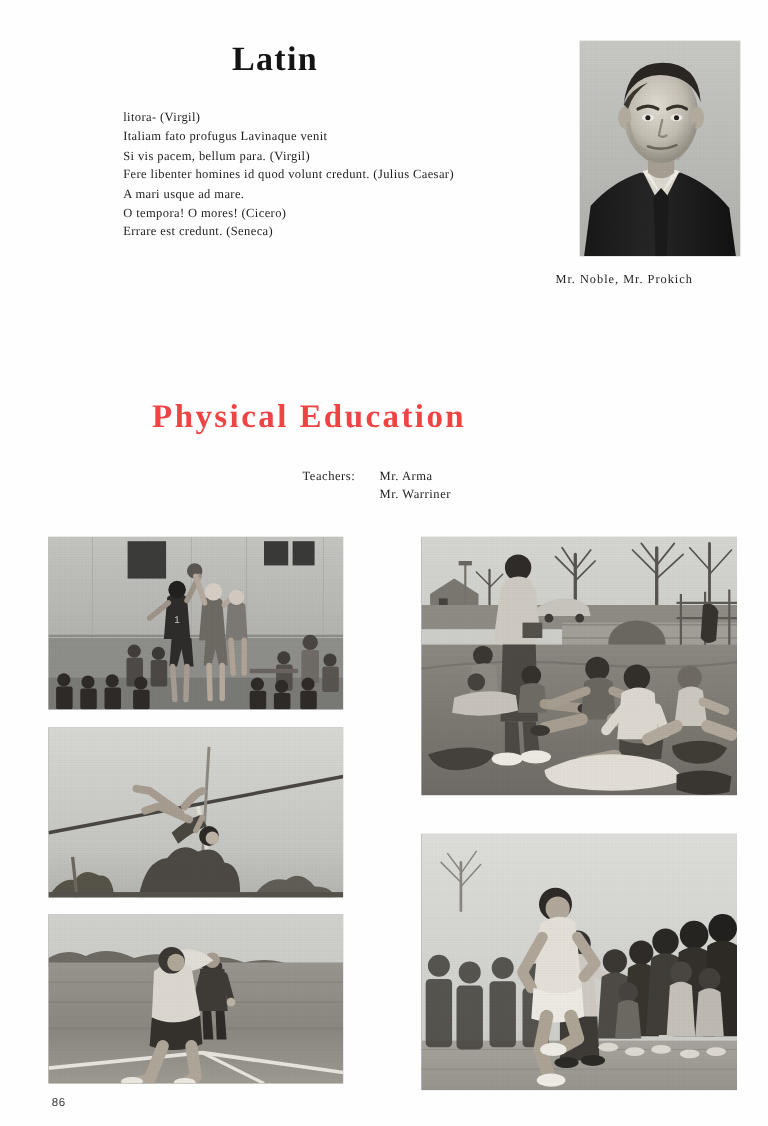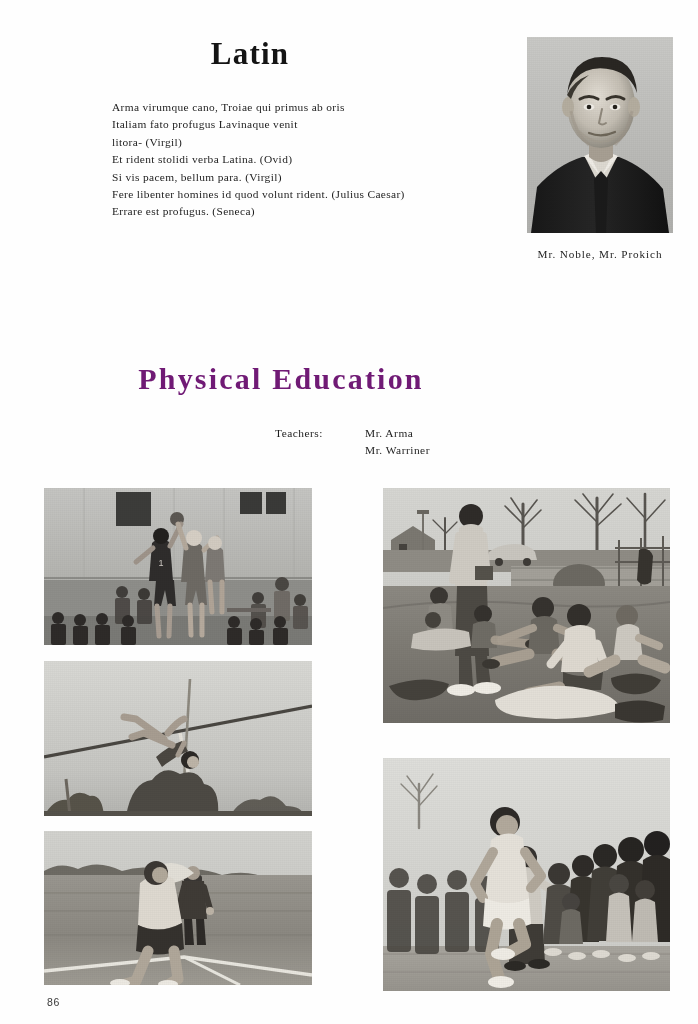--- a/index.html
+++ b/index.html
@@ -52,46 +52,45 @@
     position: absolute;
     left: 527px; top: 37px;
     width: 146px; height: 196px;
     overflow: hidden;
     background: #b9b9b7;
   }
   #teacher-caption {
     position: absolute;
     left: 505px; top: 248px;
     width: 190px;
-    text-align: center;
     font-size: 11.2px;
     letter-spacing: 0.9px;
     color: #232323;
   }
 
   
   #pe-heading {
     position: absolute;
     left: 0; top: 362px;
     width: 562px;
     text-align: center;
     font-size: 30px;
     font-weight: 700;
     letter-spacing: 2.2px;
-    color: #701a75;
+    color: #ef4444;
   }
   #pe-teachers {
     position: absolute;
     left: 275px; top: 425px;
     font-size: 11.4px;
     line-height: 17px;
     letter-spacing: 0.5px;
     color: #1d1d1d;
   }
-  #pe-teachers .row { display: flex; gap: 20px; }
+  #pe-teachers .row { display: flex; }
   #pe-teachers .lbl { width: 70px; }
 
   
   .photo {
     position: absolute;
     overflow: hidden;
     background: #9a9a98;
   }
   .photo svg { display: block; width: 100%; height: 100%; }
 
@@ -123,27 +122,27 @@
   }
 </style>
 </head>
 <body>
 
 <div class="page">
 
   <div id="latin-heading">Latin</div>
 
   <div id="latin-quotes">
-    <div class="q">Arma virumque cano,  Troiae qui primus ab oris</div>
+    <div class="q">litora- (Virgil)</div>
     <div class="q">Italiam fato profugus Lavinaque venit</div>
-    <div class="q">litora- (Virgil)</div>
-    <div class="q">Et rident stolidi verba Latina.  (Ovid)</div>
     <div class="q">Si vis pacem,  bellum para.   (Virgil)</div>
-    <div class="q">Fere libenter homines id quod volunt rident.   (Julius Caesar)</div>
-    <div class="q">Errare est profugus.   (Seneca)</div>
+    <div class="q">Fere libenter homines id quod volunt credunt.   (Julius Caesar)</div>
+    <div class="q">A mari usque ad mare.</div>
+    <div class="q">O tempora!  O mores!  (Cicero)</div>
+    <div class="q">Errare est credunt.   (Seneca)</div>
   </div>
 
   <div id="teacher-photo" class="photo">
     <svg viewBox="0 0 146 196" preserveAspectRatio="none">
       <defs>
         <linearGradient id="portBg" x1="0" y1="0" x2="0" y2="1">
           <stop offset="0" stop-color="#c9c9c6"></stop>
           <stop offset="1" stop-color="#b0b0ad"></stop>
         </linearGradient>
         <radialGradient id="faceG" cx="45%" cy="40%" r="62%">

